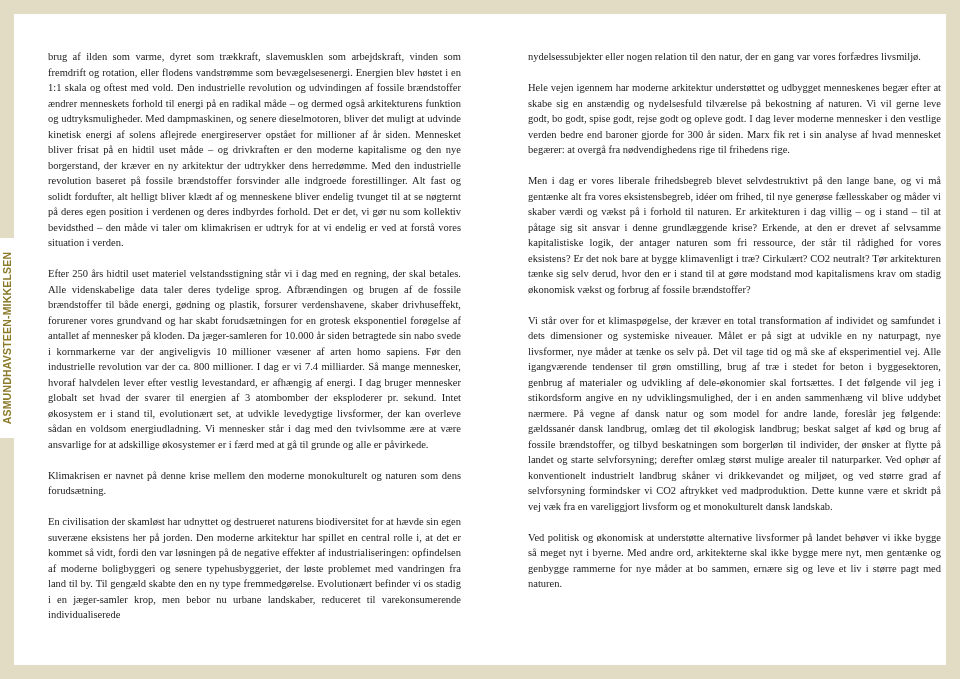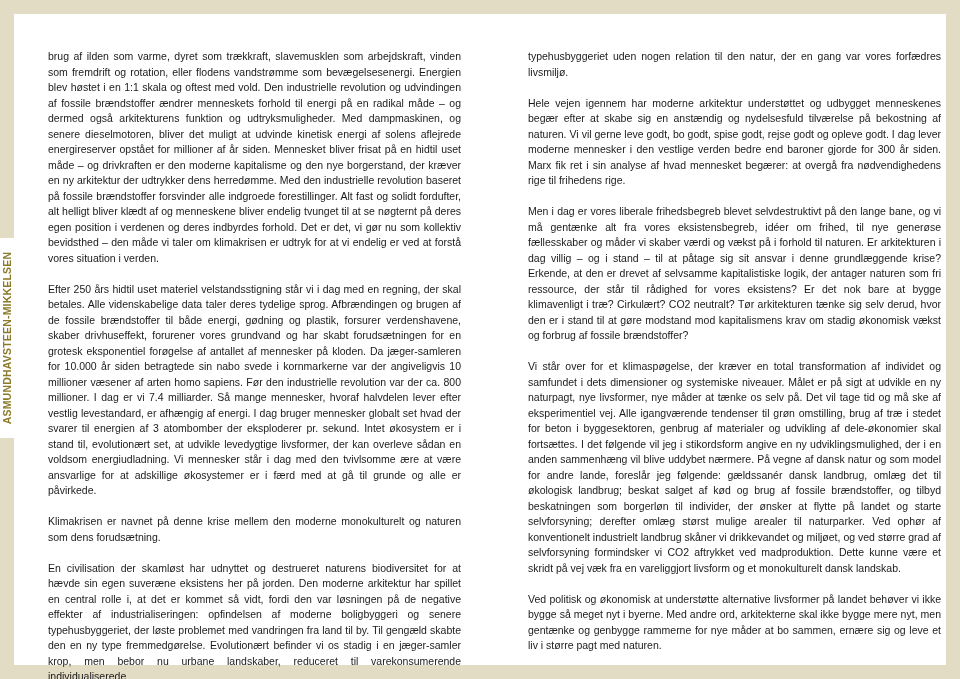--- a/index.html
+++ b/index.html
@@ -5,20 +5,21 @@
   html, body { margin:0; padding:0; }
   body {
     width:960px; height:679px; overflow:hidden;
     background:#e2dcc5;
     position:relative;
     font-family:"Liberation Sans", sans-serif;
   }
   .page {
     position:absolute; left:14px; top:14px; width:932px; height:651px;
     background:#ffffff;
+    font-family:Liberation Serif, serif;
   }
   .side-label-wrap {
     position:absolute; left:0; top:238px; width:14px; height:200px;
     background:#ffffff;
   }
   .side-label {
     position:absolute; left:0px; top:438px;
     transform-origin:0 0; transform:rotate(-90deg);
     width:200px; height:14px;
     font-size:10.5px; font-weight:bold; color:#8a7a2a;
@@ -39,21 +40,21 @@
 <body>
 
 <div class="page">
   <div class="col col-left">
     <p>brug af ilden som varme, dyret som trækkraft, slavemusklen som arbejdskraft, vinden som fremdrift og rotation, eller flodens vandstrømme som bevægelsesenergi. Energien blev høstet i en 1:1 skala og oftest med vold. Den industrielle revolution og udvindingen af fossile brændstoffer ændrer menneskets forhold til energi på en radikal måde – og dermed også arkitekturens funktion og udtryksmuligheder. Med dampmaskinen, og senere dieselmotoren, bliver det muligt at udvinde kinetisk energi af solens aflejrede energireserver opstået for millioner af år siden. Mennesket bliver frisat på en hidtil uset måde – og drivkraften er den moderne kapitalisme og den nye borgerstand, der kræver en ny arkitektur der udtrykker dens herredømme. Med den industrielle revolution baseret på fossile brændstoffer forsvinder alle indgroede forestillinger. Alt fast og solidt fordufter, alt helligt bliver klædt af og menneskene bliver endelig tvunget til at se nøgternt på deres egen position i verdenen og deres indbyrdes forhold. Det er det, vi gør nu som kollektiv bevidsthed – den måde vi taler om klimakrisen er udtryk for at vi endelig er ved at forstå vores situation i verden.</p>
     <p>Efter 250 års hidtil uset materiel velstandsstigning står vi i dag med en regning, der skal betales. Alle videnskabelige data taler deres tydelige sprog. Afbrændingen og brugen af de fossile brændstoffer til både energi, gødning og plastik, forsurer verdenshavene, skaber drivhuseffekt, forurener vores grundvand og har skabt forudsætningen for en grotesk eksponentiel forøgelse af antallet af mennesker på kloden. Da jæger-samleren for 10.000 år siden betragtede sin nabo svede i kornmarkerne var der angiveligvis 10 millioner væsener af arten homo sapiens. Før den industrielle revolution var der ca. 800 millioner. I dag er vi 7.4 milliarder. Så mange mennesker, hvoraf halvdelen lever efter vestlig levestandard, er afhængig af energi. I dag bruger mennesker globalt set hvad der svarer til energien af 3 atombomber der eksploderer pr. sekund. Intet økosystem er i stand til, evolutionært set, at udvikle levedygtige livsformer, der kan overleve sådan en voldsom energiudladning. Vi mennesker står i dag med den tvivlsomme ære at være ansvarlige for at adskillige økosystemer er i færd med at gå til grunde og alle er påvirkede.</p>
     <p>Klimakrisen er navnet på denne krise mellem den moderne monokulturelt og naturen som dens forudsætning.</p>
     <p>En civilisation der skamløst har udnyttet og destrueret naturens biodiversitet for at hævde sin egen suveræne eksistens her på jorden. Den moderne arkitektur har spillet en central rolle i, at det er kommet så vidt, fordi den var løsningen på de negative effekter af industrialiseringen: opfindelsen af moderne boligbyggeri og senere typehusbyggeriet, der løste problemet med vandringen fra land til by. Til gengæld skabte den en ny type fremmedgørelse. Evolutionært befinder vi os stadig i en jæger-samler krop, men bebor nu urbane landskaber, reduceret til varekonsumerende individualiserede</p>
   </div>
   <div class="col col-right">
-    <p>typehusbyggeriet uden nogen relation til den natur, der en gang var vores forfædres livsmiljø.</p>
+    <p>nydelsessubjekter eller nogen relation til den natur, der en gang var vores forfædres livsmiljø.</p>
     <p>Hele vejen igennem har moderne arkitektur understøttet og udbygget menneskenes begær efter at skabe sig en anstændig og nydelsesfuld tilværelse på bekostning af naturen. Vi vil gerne leve godt, bo godt, spise godt, rejse godt og opleve godt. I dag lever moderne mennesker i den vestlige verden bedre end baroner gjorde for 300 år siden. Marx fik ret i sin analyse af hvad mennesket begærer: at overgå fra nødvendighedens rige til frihedens rige.</p>
     <p>Men i dag er vores liberale frihedsbegreb blevet selvdestruktivt på den lange bane, og vi må gentænke alt fra vores eksistensbegreb, idéer om frihed, til nye generøse fællesskaber og måder vi skaber værdi og vækst på i forhold til naturen. Er arkitekturen i dag villig – og i stand – til at påtage sig sit ansvar i denne grundlæggende krise? Erkende, at den er drevet af selvsamme kapitalistiske logik, der antager naturen som fri ressource, der står til rådighed for vores eksistens? Er det nok bare at bygge klimavenligt i træ? Cirkulært? CO2 neutralt? Tør arkitekturen tænke sig selv derud, hvor den er i stand til at gøre modstand mod kapitalismens krav om stadig økonomisk vækst og forbrug af fossile brændstoffer?</p>
     <p>Vi står over for et klimaspøgelse, der kræver en total transformation af individet og samfundet i dets dimensioner og systemiske niveauer. Målet er på sigt at udvikle en ny naturpagt, nye livsformer, nye måder at tænke os selv på. Det vil tage tid og må ske af eksperimentiel vej. Alle igangværende tendenser til grøn omstilling, brug af træ i stedet for beton i byggesektoren, genbrug af materialer og udvikling af dele-økonomier skal fortsættes. I det følgende vil jeg i stikordsform angive en ny udviklingsmulighed, der i en anden sammenhæng vil blive uddybet nærmere. På vegne af dansk natur og som model for andre lande, foreslår jeg følgende: gældssanér dansk landbrug, omlæg det til økologisk landbrug; beskat salget af kød og brug af fossile brændstoffer, og tilbyd beskatningen som borgerløn til individer, der ønsker at flytte på landet og starte selvforsyning; derefter omlæg størst mulige arealer til naturparker. Ved ophør af konventionelt industrielt landbrug skåner vi drikkevandet og miljøet, og ved større grad af selvforsyning formindsker vi CO2 aftrykket ved madproduktion. Dette kunne være et skridt på vej væk fra en vareliggjort livsform og et monokulturelt dansk landskab.</p>
     <p>Ved politisk og økonomisk at understøtte alternative livsformer på landet behøver vi ikke bygge så meget nyt i byerne. Med andre ord, arkitekterne skal ikke bygge mere nyt, men gentænke og genbygge rammerne for nye måder at bo sammen, ernære sig og leve et liv i større pagt med naturen.</p>
   </div>
 </div>
 
 <div class="side-label-wrap"></div>
 <div class="side-label">ASMUNDHAVSTEEN-MIKKELSEN</div>
 

